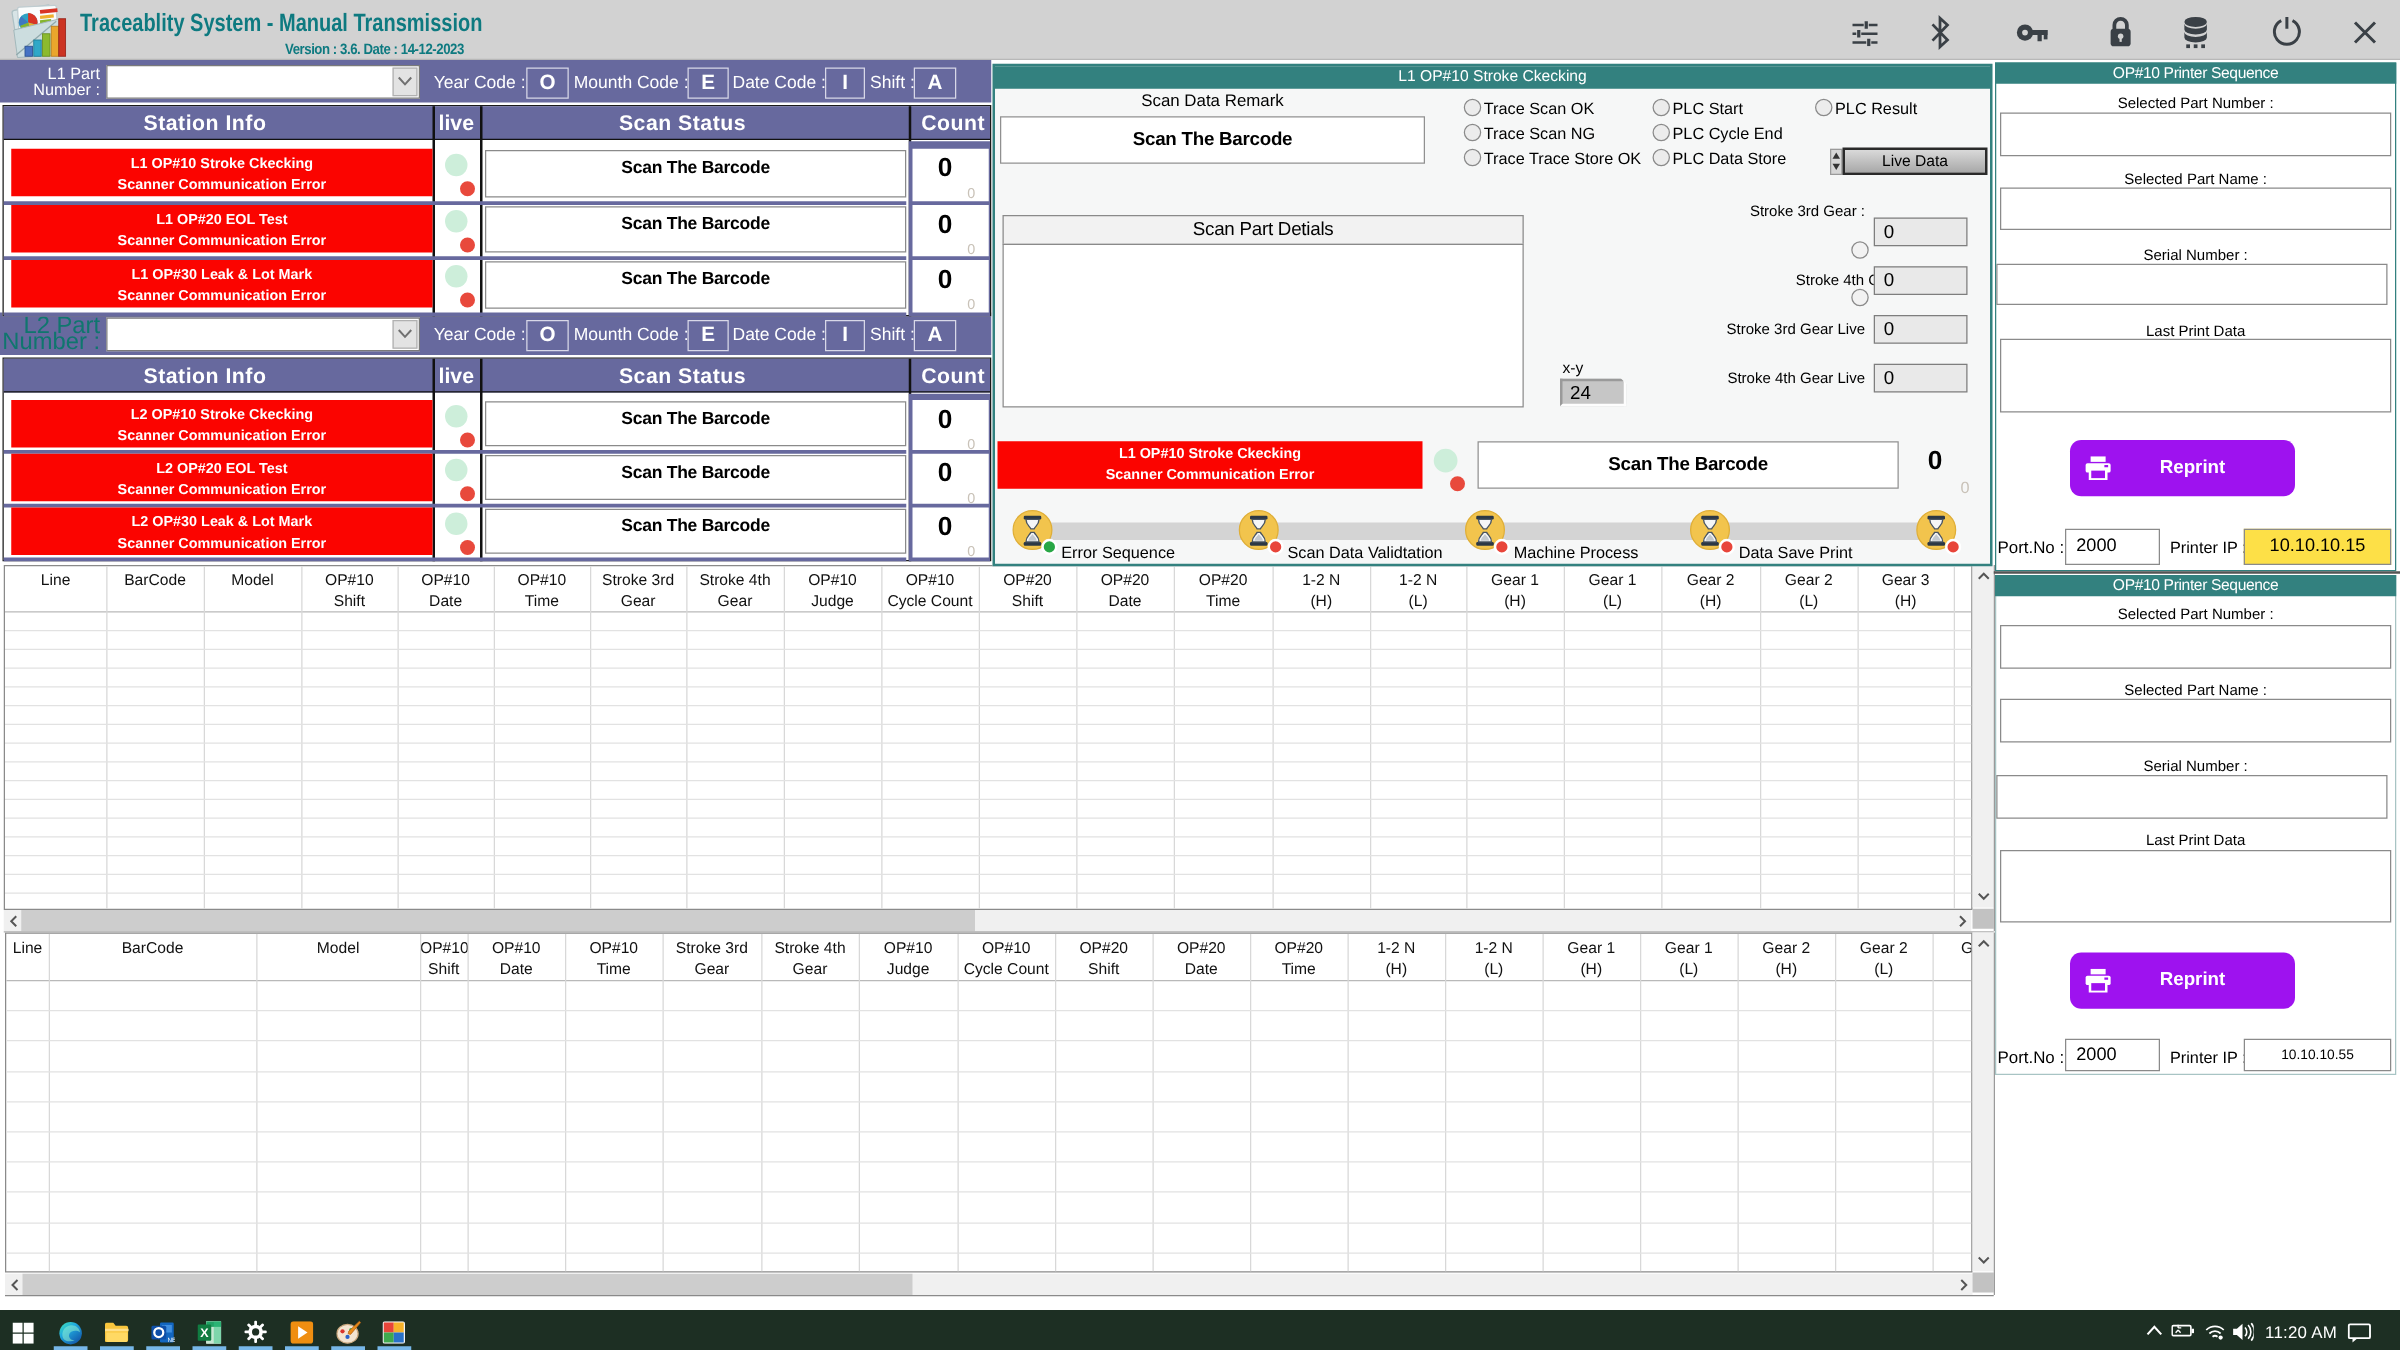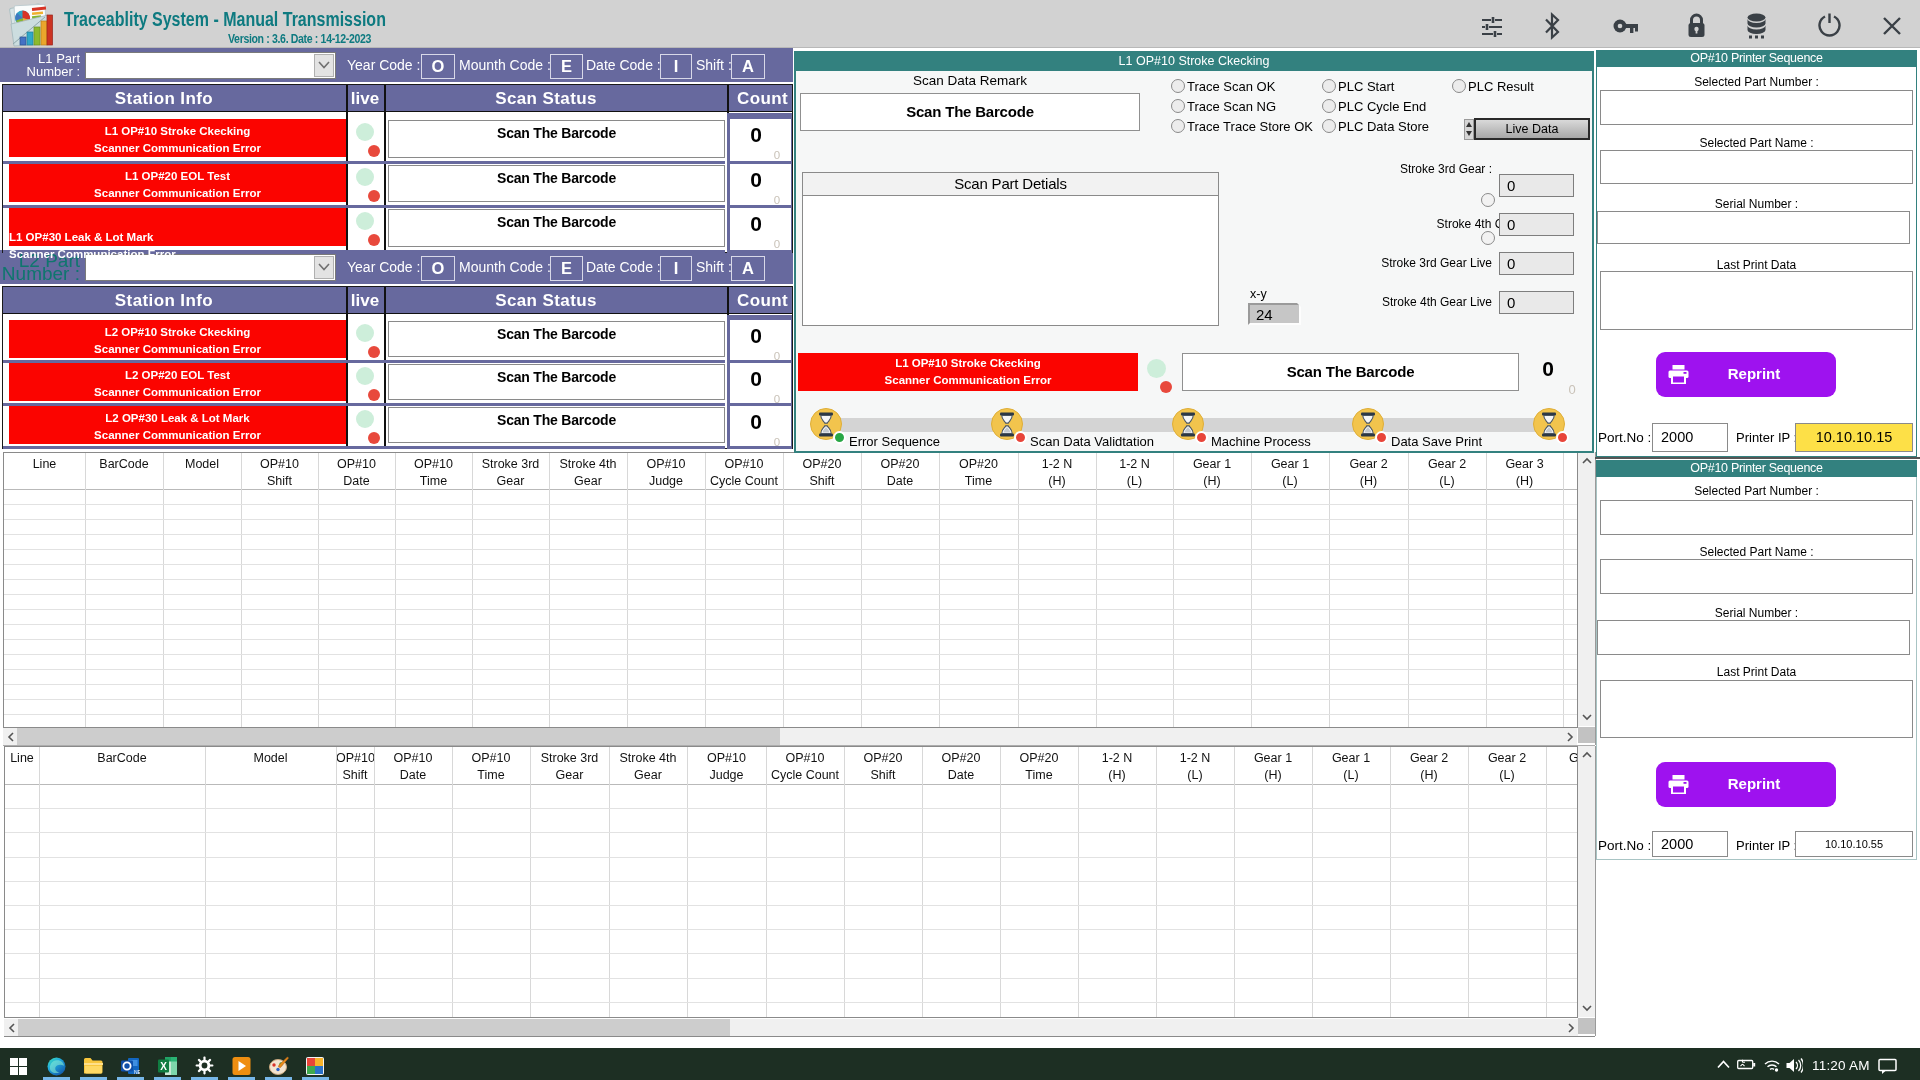--- a/index.html
+++ b/index.html
@@ -123,21 +123,21 @@
  <div class="a" style="left:727px;top:78.5px;width:60.5px;height:41.5px;background:#fff"></div>
  <div class="a" style="left:6px;top:78.5px;width:337px;height:38px;background:#fb0400;color:#fff;font-weight:bold;font-size:11.5px;text-align:center;line-height:17px;padding-top:4px">L1 OP#20 EOL Test<br>Scanner Communication Error</div>
  <div class="a" style="left:353px;top:82.5px;width:18px;height:18px;border-radius:50%;background:#cdeeda"></div>
  <div class="a" style="left:365px;top:104.5px;width:12px;height:12px;border-radius:50%;background:#e8493c"></div>
  <div class="a" style="left:385px;top:79.5px;width:337px;height:37.5px;background:#fff;border:1px solid #8a8a8a;color:#000;font-weight:bold;font-size:14px;text-align:center;line-height:25px;letter-spacing:-0.2px">Scan The Barcode</div>
  <div class="a" style="left:724px;top:82.5px;width:58px;text-align:center;font-size:21px;font-weight:bold;color:#000">0</div>
  <div class="a" style="left:767px;top:108.5px;width:14px;text-align:center;font-size:11.5px;color:#c9c2b8">0</div>
 
  <div class="a" style="left:0;top:164.5px;width:722px;height:3px;background:#67699e"></div>
  <div class="a" style="left:727px;top:123.0px;width:60.5px;height:41.5px;background:#fff"></div>
- <div class="a" style="left:6px;top:123.0px;width:337px;height:38px;background:#fb0400;color:#fff;font-weight:bold;font-size:11.5px;line-height:17px;padding-top:21px">L1 OP#30 Leak &amp; Lot Mark<br>Scanner Communication Error</div>
+ <div class="a" style="left:6px;top:123.0px;width:337px;height:38px;background:#fb0400;color:#fff;font-weight:bold;font-size:11.5px;text-align:center;line-height:17px;padding-top:4px">L1 OP#30 Leak &amp; Lot Mark<br>Scanner Communication Error</div>
  <div class="a" style="left:353px;top:127.0px;width:18px;height:18px;border-radius:50%;background:#cdeeda"></div>
  <div class="a" style="left:365px;top:149.0px;width:12px;height:12px;border-radius:50%;background:#e8493c"></div>
  <div class="a" style="left:385px;top:124.0px;width:337px;height:37.5px;background:#fff;border:1px solid #8a8a8a;color:#000;font-weight:bold;font-size:14px;text-align:center;line-height:25px;letter-spacing:-0.2px">Scan The Barcode</div>
  <div class="a" style="left:724px;top:127.0px;width:58px;text-align:center;font-size:21px;font-weight:bold;color:#000">0</div>
  <div class="a" style="left:767px;top:153.0px;width:14px;text-align:center;font-size:11.5px;color:#c9c2b8">0</div>
 </div>
 
 <div class="a" style="left:2px;top:286px;width:791px;height:163.1px;border:1px solid #1a1a1a;background:#fff">
  <div class="a" style="left:0;top:0;width:100%;height:27px;background:#67699e;border-bottom:1px solid #111"></div>
  <div class="a" style="left:0;top:0px;width:322px;text-align:center;color:#fff;font-weight:bold;font-size:17px;line-height:27px;letter-spacing:0.4px">Station Info</div>

